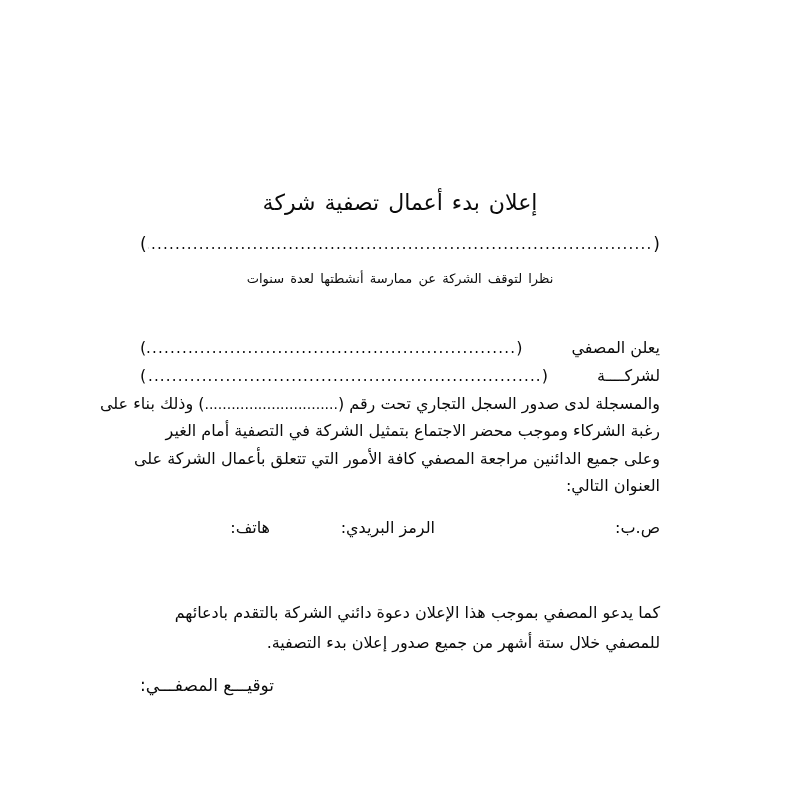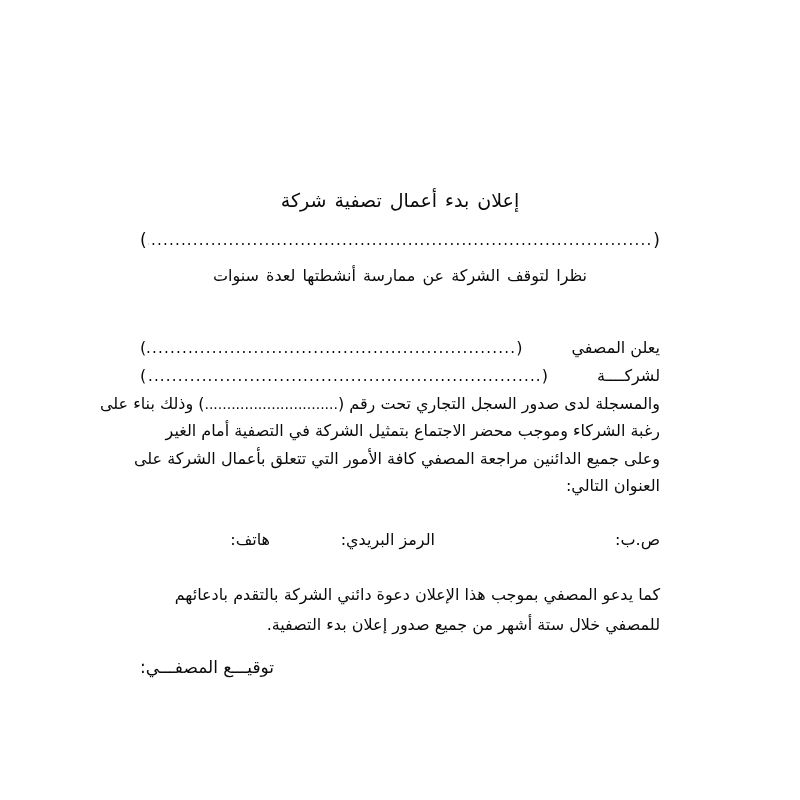--- a/index.html
+++ b/index.html
@@ -32,21 +32,21 @@
     width: 520px;
     direction: rtl;
     text-align: right;
   }
 
   .title-block {
     text-align: center;
   }
 
   .doc-title {
-    font-size: 19px;
+    font-size: 22px;
     line-height: 1.5;
     letter-spacing: 0.5px;
     word-spacing: 2px;
     white-space: nowrap;
   }
 
   
   .fill-line {
     display: flex;
     align-items: center;
@@ -66,21 +66,21 @@
     white-space: nowrap;
     font-size: 15px;
     letter-spacing: 1.2px;
     color: #111;
     margin: 0 1px;
   }
 
   .doc-subtitle {
     margin-top: 12px;
     text-align: center;
-    font-size: 16px;
+    font-size: 13px;
     line-height: 1.5;
     letter-spacing: 0.3px;
     word-spacing: 2px;
     white-space: nowrap;
   }
 
   .main-block {
     margin-top: 46px;
     font-size: 16px;
     line-height: 1.72;
@@ -128,30 +128,30 @@
 
   .address-row {
     position: relative;
     margin-top: 18px;
     height: 26px;
     font-size: 16px;
     direction: rtl;
   }
   .address-row .field {
     position: absolute;
-    top: 12px;
+    top: 0;
     white-space: nowrap;
     margin-left: 20px;
   }
   .field-pobox   { right: 0px; }
   .field-zip     { right: 225px; }
   .field-phone   { right: 390px; }
 
   .closing-block {
-    margin-top: 36px;
+    margin-top: 54px;
     font-size: 16px;
     line-height: 1.85;
     text-align: right;
   }
   .closing-block .flow-line { white-space: nowrap; }
 
   .signature-block {
     margin-top: 18px;
     font-size: 17px;
     text-align: left;

